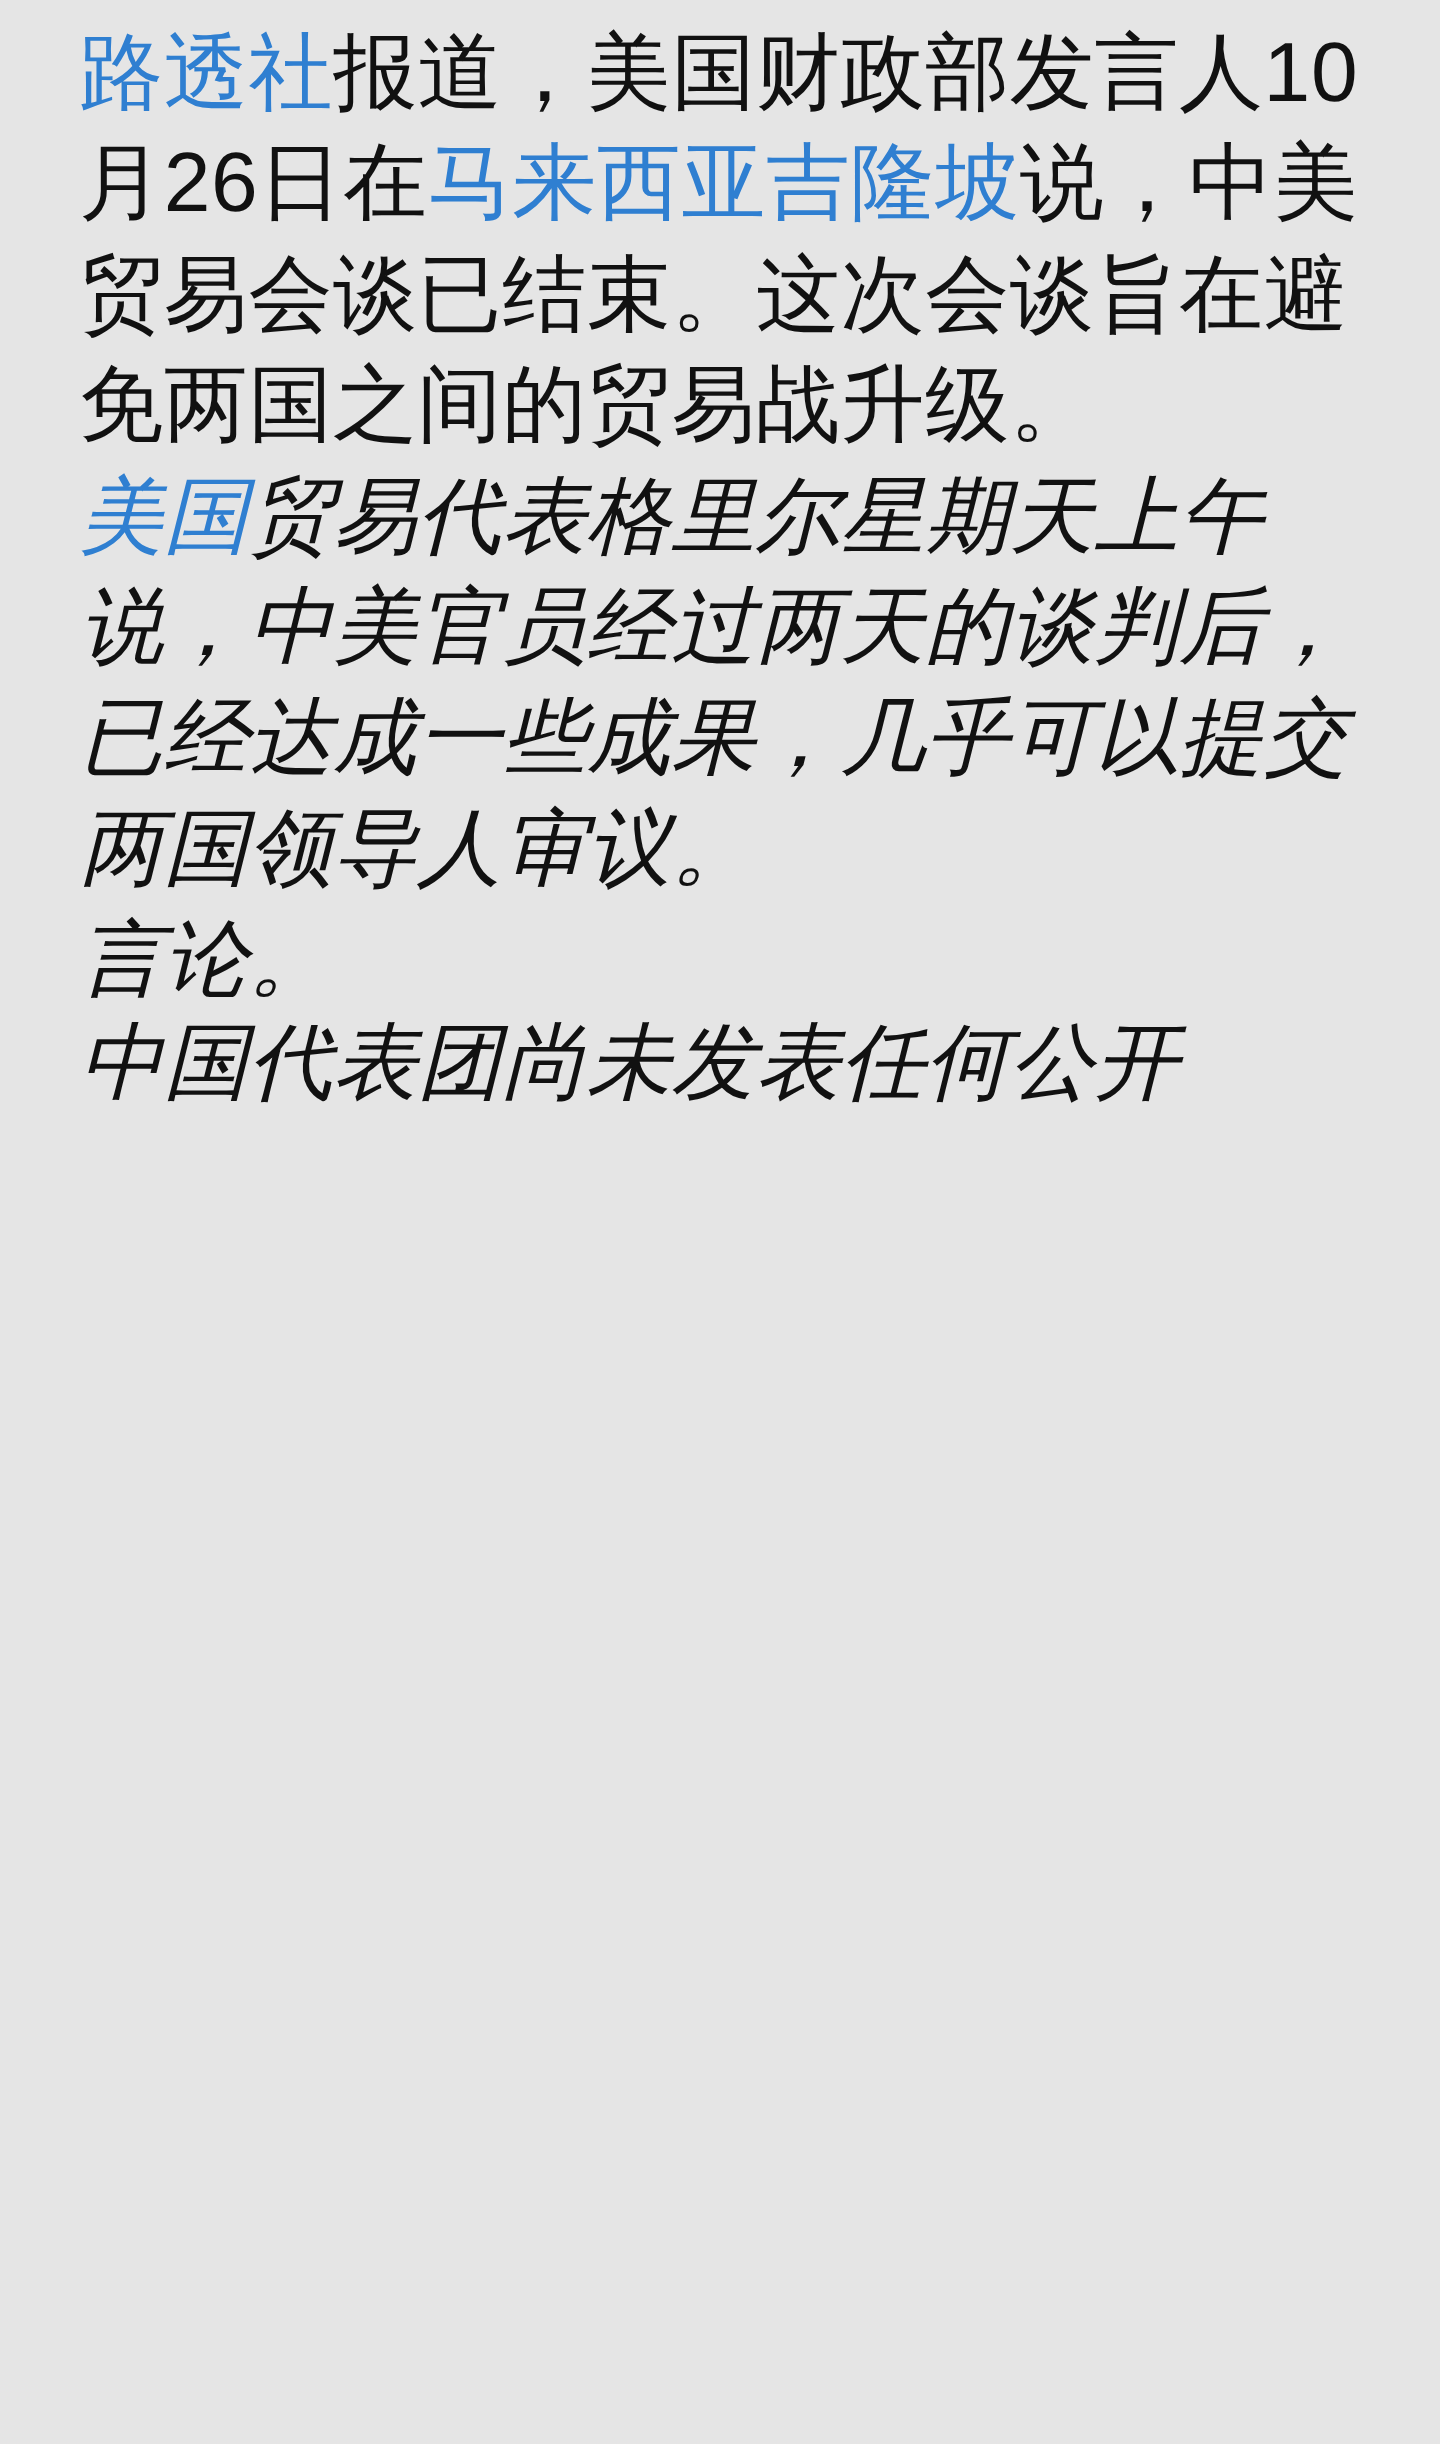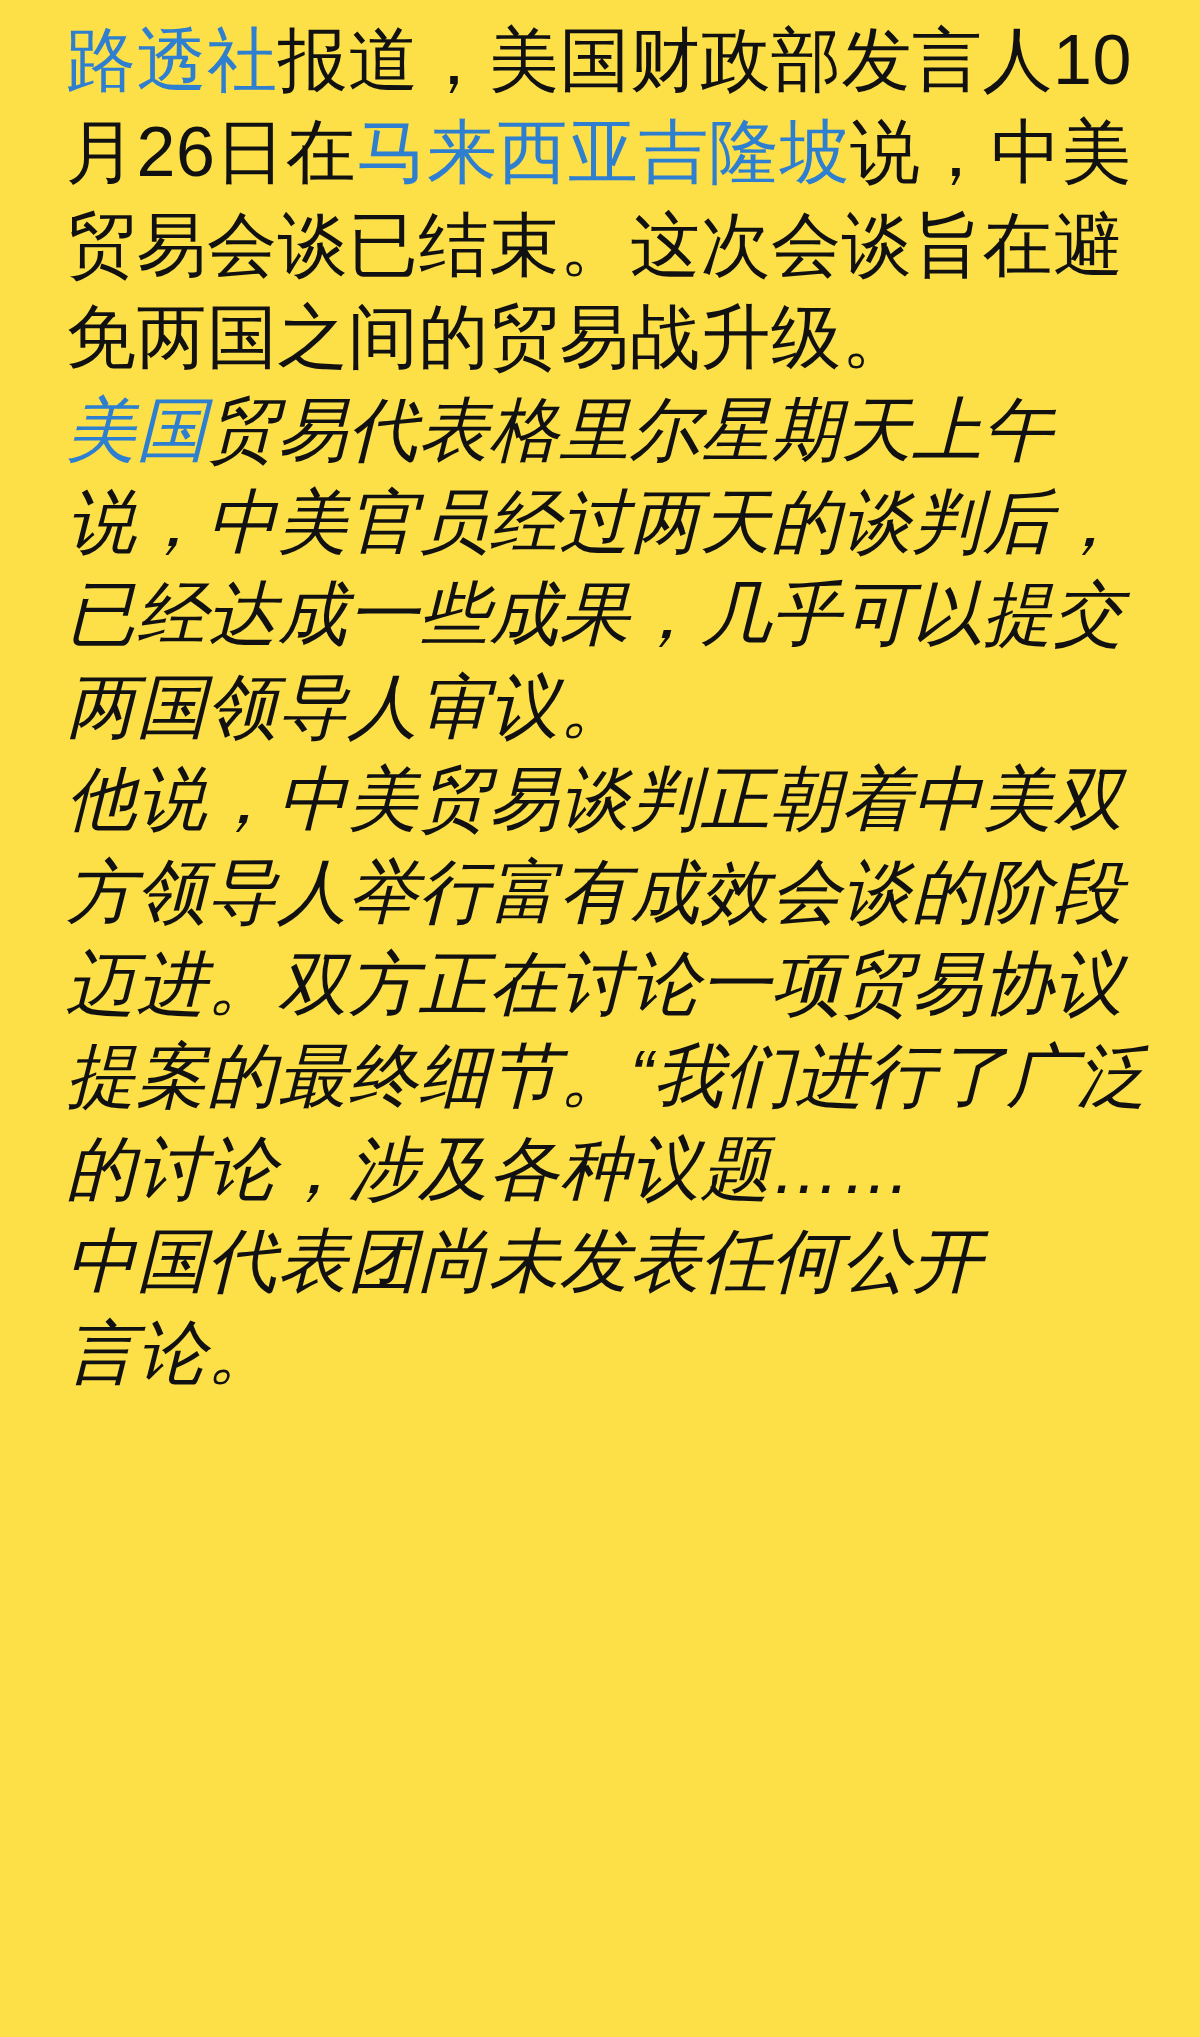--- a/index.html
+++ b/index.html
@@ -10,21 +10,21 @@
   body {
     width: 1200px;
     min-height: 2037px;
     font-family: "Liberation Sans", "DejaVu Sans", sans-serif;
   }
   .article {
     box-sizing: border-box;
     width: 1200px;
     min-height: 2037px;
     padding: 14px 44px 0 66px;
-    background: #fde047;
+    background: #e5e5e5;
   }
   .para {
     margin: 0;
     color: #111111;
     font-size: 70px;
     line-height: 1.32;
     letter-spacing: 0.5px;
     font-weight: 400;
     text-align: left;
     word-break: break-all;
@@ -50,25 +50,22 @@
 <div class="article">
 
   <p class="para">
     <span class="link">路透社</span><span class="plain">报道，美国财政部发言人10月26日在</span><span class="link">马来西亚吉隆坡</span><span class="plain">说，中美贸易会谈已结束。这次会谈旨在避免两国之间的贸易战升级。</span>
   </p>
 
   <p class="para">
     <span class="link">美国</span><span class="plain">贸易代表格里尔星期天上午说，中美官员经过两天的谈判后，已经达成一些成果，几乎可以提交两国领导人审议。</span>
   </p>
 
-  <p class="para">
-    <span class="plain">他说，中美贸易谈判正朝着中美双方领导人举行富有成效会谈的阶段迈进。双方正在讨论一项贸易协议提案的最终细节。“我们进行了广泛的讨论，涉及各种议题……</span>
+
+  <p class="para last-clipped">
+    <span class="plain">言论。</span>
   </p>
 
   <p class="para">
     <span class="plain">中国代表团尚未发表任何公开</span>
   </p>
 
-  <p class="para last-clipped">
-    <span class="plain">言论。</span>
-  </p>
-
 </div>
 
 </body></html>

